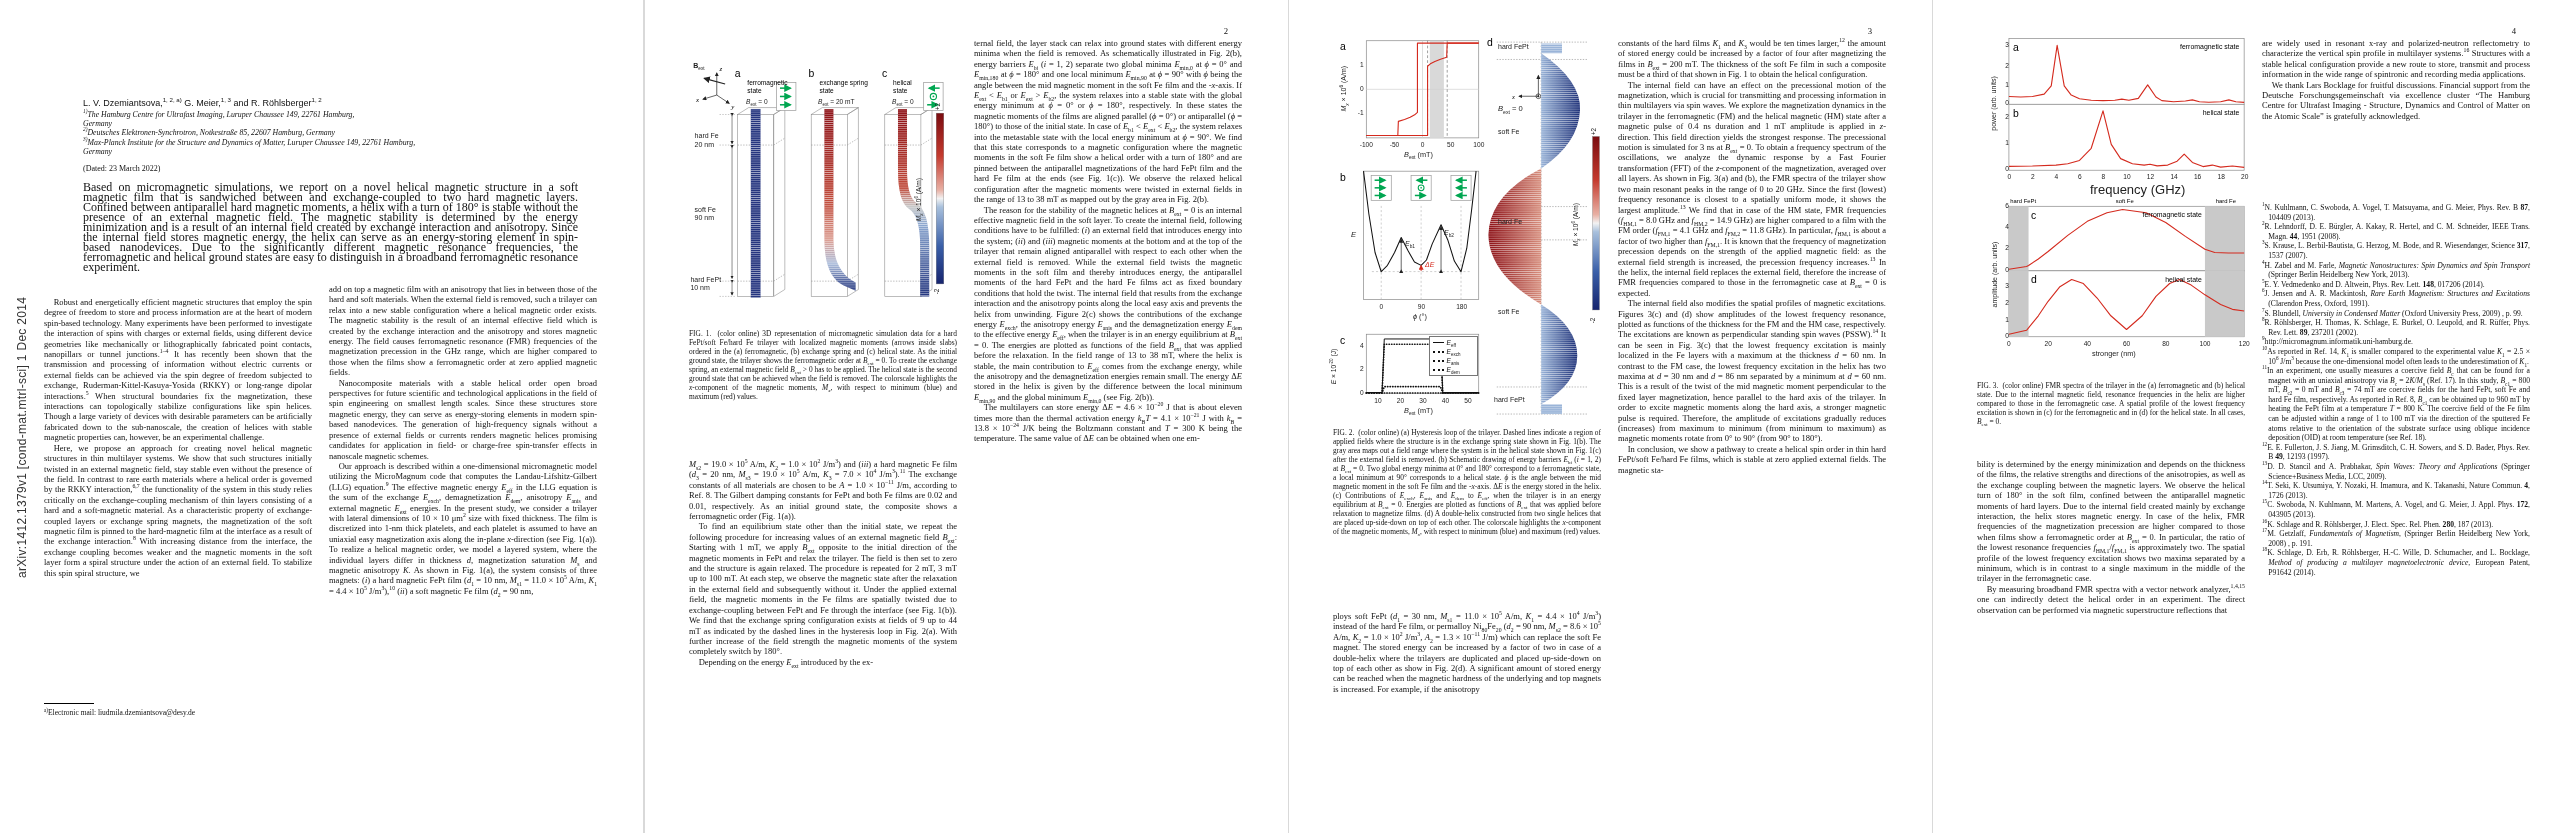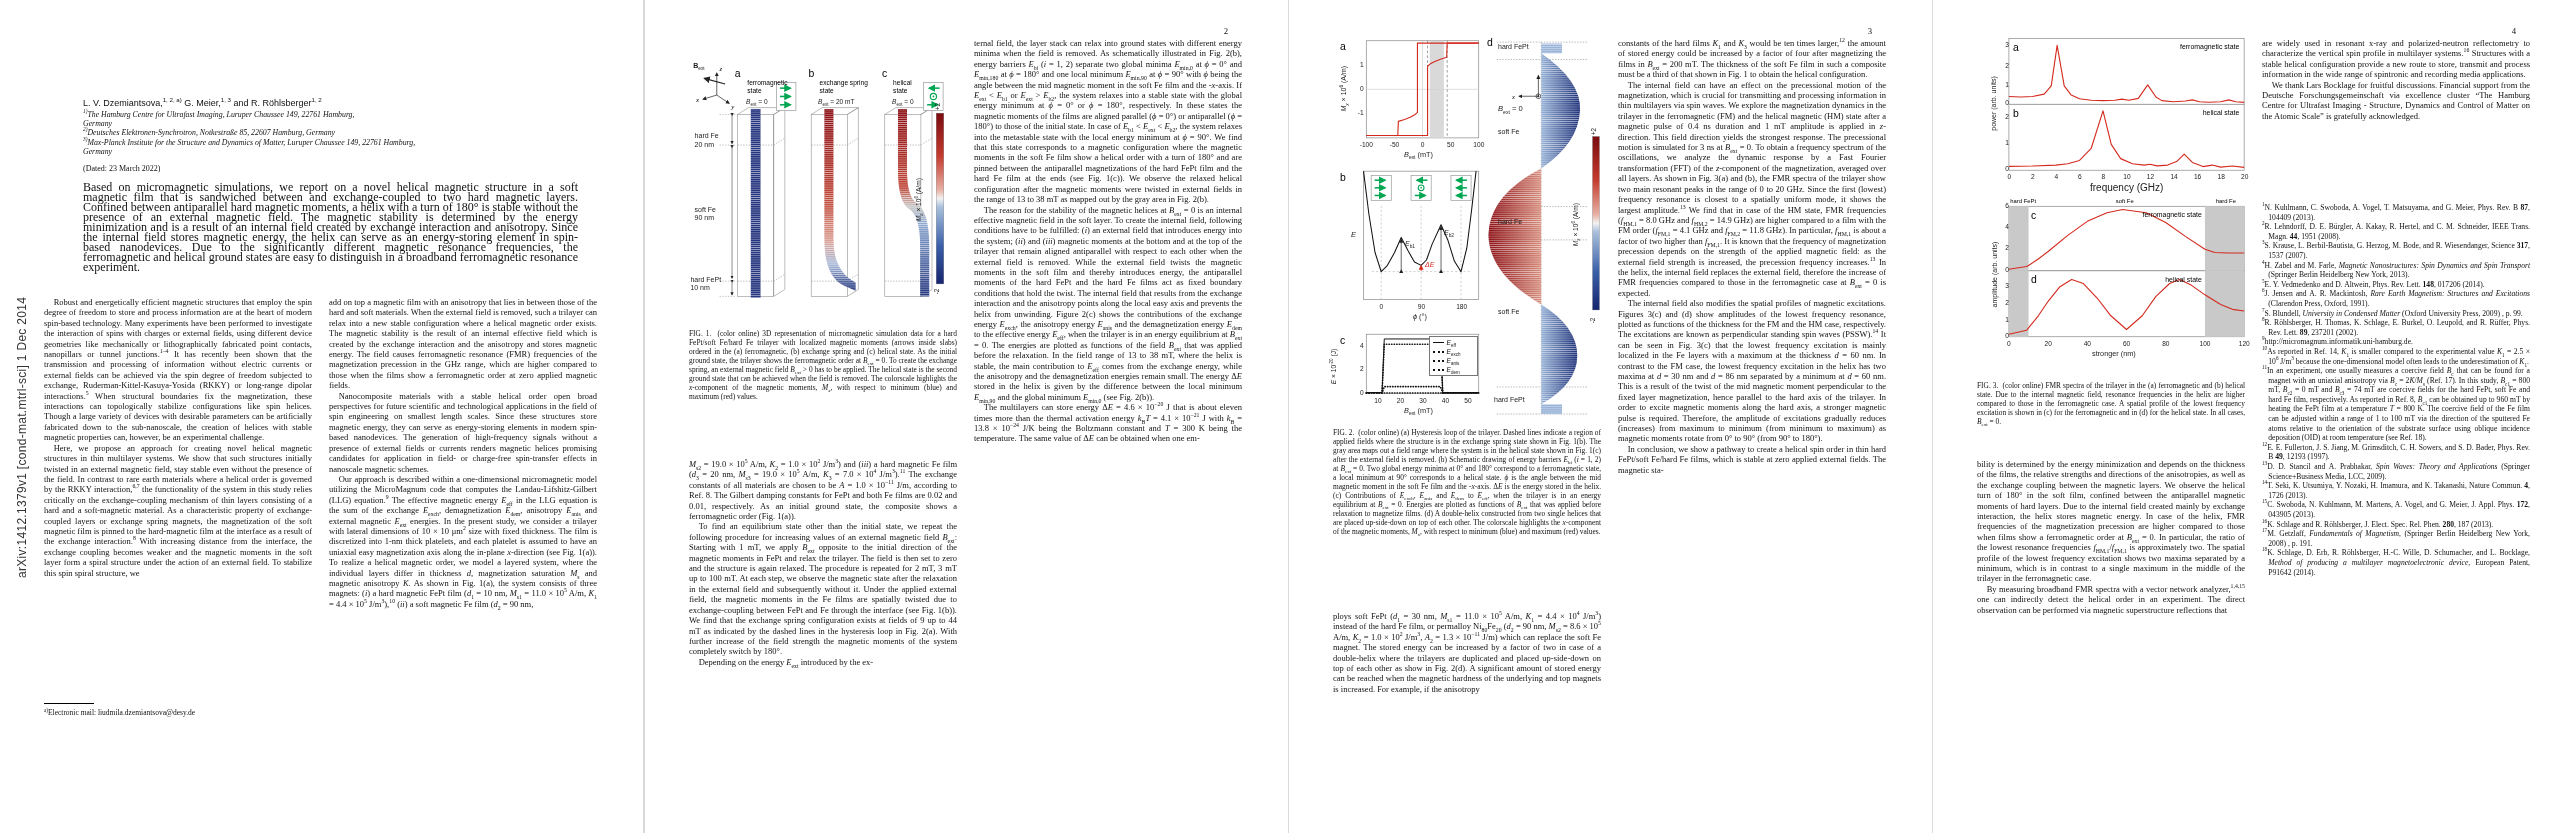--- a/index.html
+++ b/index.html
@@ -56,21 +56,21 @@
     <div class="abs-block dated" style="left:83px; top:164px;">(Dated: 23 March 2022)</div>
     <div class="abs-block abstract" style="left:83px; top:182px; width:495px;">Based on micromagnetic simulations, we report on a novel helical magnetic structure in a soft magnetic film that is sandwiched between and exchange-coupled to two hard magnetic layers. Confined between antiparallel hard magnetic moments, a helix with a turn of 180° is stable without the presence of an external magnetic field. The magnetic stability is determined by the energy minimization and is a result of an internal field created by exchange interaction and anisotropy. Since the internal field stores magnetic energy, the helix can serve as an energy-storing element in spin-based nanodevices. Due to the significantly different magnetic resonance frequencies, the ferromagnetic and helical ground states are easy to distinguish in a broadband ferromagnetic resonance experiment.</div>
     <div class="col" style="left:44px; top:297px; height:399px;">
       <p>Robust and energetically efficient magnetic structures that employ the spin degree of freedom to store and process information are at the heart of modern spin-based technology. Many experiments have been performed to investigate the interaction of spins with charges or external fields, using different device geometries like mechanically or lithographically fabricated point contacts, nanopillars or tunnel junctions.<sup>1–4</sup> It has recently been shown that the transmission and processing of information without electric currents or external fields can be achieved via the spin degree of freedom subjected to exchange, Ruderman-Kittel-Kasuya-Yosida (RKKY) or long-range dipolar interactions.<sup>5</sup> When structural boundaries fix the magnetization, these interactions can topologically stabilize configurations like spin helices. Though a large variety of devices with desirable parameters can be artificially fabricated down to the sub-nanoscale, the creation of helices with stable magnetic properties can, however, be an experimental challenge.</p>
       <p>Here, we propose an approach for creating novel helical magnetic structures in thin multilayer systems. We show that such structures initially twisted in an external magnetic field, stay stable even without the presence of the field. In contrast to rare earth materials where a helical order is governed by the RKKY interaction,<sup>6,7</sup> the functionality of the system in this study relies critically on the exchange-coupling mechanism of thin layers consisting of a hard and a soft-magnetic material. As a characteristic property of exchange-coupled layers or exchange spring magnets, the magnetization of the soft magnetic film is pinned to the hard-magnetic film at the interface as a result of the exchange interaction.<sup>8</sup> With increasing distance from the interface, the exchange coupling becomes weaker and the magnetic moments in the soft layer form a spiral structure under the action of an external field. To stabilize this spin spiral structure, we</p>
     </div>
     <div class="abs-block" style="left:44px; top:703px; width:268px;">
       <div class="rule"></div>
       <div class="footnote"><sup>a)</sup>Electronic mail: liudmila.dzemiantsova@desy.de</div>
     </div>
-    <div class="col" style="left:329px; top:297px; height:528px;">
+    <div class="col" style="left:329px; top:284px; height:528px;">
       <p class="noind">add on top a magnetic film with an anisotropy that lies in between those of the hard and soft materials. When the external field is removed, such a trilayer can relax into a new stable configuration where a helical magnetic order exists. The magnetic stability is the result of an internal effective field which is created by the exchange interaction and the anisotropy and stores magnetic energy. The field causes ferromagnetic resonance (FMR) frequencies of the magnetization precession in the GHz range, which are higher compared to those when the films show a ferromagnetic order at zero applied magnetic fields.</p>
       <p>Nanocomposite materials with a stable helical order open broad perspectives for future scientific and technological applications in the field of spin engineering on smallest length scales. Since these structures store magnetic energy, they can serve as energy-storing elements in modern spin-based nanodevices. The generation of high-frequency signals without a presence of external fields or currents renders magnetic helices promising candidates for application in field- or charge-free spin-transfer effects in nanoscale magnetic schemes.</p>
       <p>Our approach is described within a one-dimensional micromagnetic model utilizing the MicroMagnum code that computes the Landau-Lifshitz-Gilbert (LLG) equation.<sup>9</sup> The effective magnetic energy <i>E</i><sub>eff</sub> in the LLG equation is the sum of the exchange <i>E</i><sub>exch</sub>, demagnetization <i>E</i><sub>dem</sub>, anisotropy <i>E</i><sub>anis</sub> and external magnetic <i>E</i><sub>ext</sub> energies. In the present study, we consider a trilayer with lateral dimensions of 10 × 10 μm<sup>2</sup> size with fixed thickness. The film is discretized into 1-nm thick platelets, and each platelet is assumed to have an uniaxial easy magnetization axis along the in-plane <i>x</i>-direction (see Fig. 1(a)). To realize a helical magnetic order, we model a layered system, where the individual layers differ in thickness <i>d</i>, magnetization saturation <i>M</i><sub>s</sub> and magnetic anisotropy <i>K</i>. As shown in Fig. 1(a), the system consists of three magnets: (<i>i</i>) a hard magnetic FePt film (<i>d</i><sub>1</sub> = 10 nm, <i>M</i><sub>s1</sub> = 11.0 × 10<sup>5</sup> A/m, <i>K</i><sub>1</sub> = 4.4 × 10<sup>5</sup> J/m<sup>3</sup>),<sup>10</sup> (<i>ii</i>) a soft magnetic Fe film (<i>d</i><sub>2</sub> = 90 nm,</p>
     </div>
   </div>
 
   <div class="page" style="left:645px">
     <div class="pnum">2</div>
 
     <div class="fig" style="left:44px; top:31px; width:268px; height:292px;">
@@ -474,21 +474,21 @@
         <span style="width:12.5px;">4</span>
         <span style="width:12.5px;">6</span>
         <span style="width:12.5px;">8</span>
         <span style="width:12.5px;">10</span>
         <span style="width:12.5px;">12</span>
         <span style="width:12.5px;">14</span>
         <span style="width:12.5px;">16</span>
         <span style="width:12.5px;">18</span>
         <span style="width:12.5px;">20</span>
       </div>
-      <div class="fl" style="left:113px; top:151px; font-size:10px; font-family:'Liberation Sans',sans-serif;">frequency (GHz)</div>
+      <div class="fl" style="left:113px; top:151px; font-size:13px; font-family:'Liberation Sans',sans-serif;">frequency (GHz)</div>
       <div class="fl rot" style="left:-11px; top:69px; font-size:7px;">power (arb. units)</div>
       <div class="ytick" style="left:15.3px; top:171px;">6</div>
       <div class="ytick" style="left:15.3px; top:192px;">4</div>
       <div class="ytick" style="left:15.3px; top:213px;">2</div>
       <div class="ytick" style="left:15.3px; top:235px;">0</div>
       <div class="ytick" style="left:15.3px; top:251px;">3</div>
       <div class="ytick" style="left:15.3px; top:268px;">2</div>
       <div class="ytick" style="left:15.3px; top:285px;">1</div>
       <div class="ytick" style="left:15.3px; top:301px;">0</div>
       <div class="tickrow" style="left:23.6px; top:309px; width:252px;">

